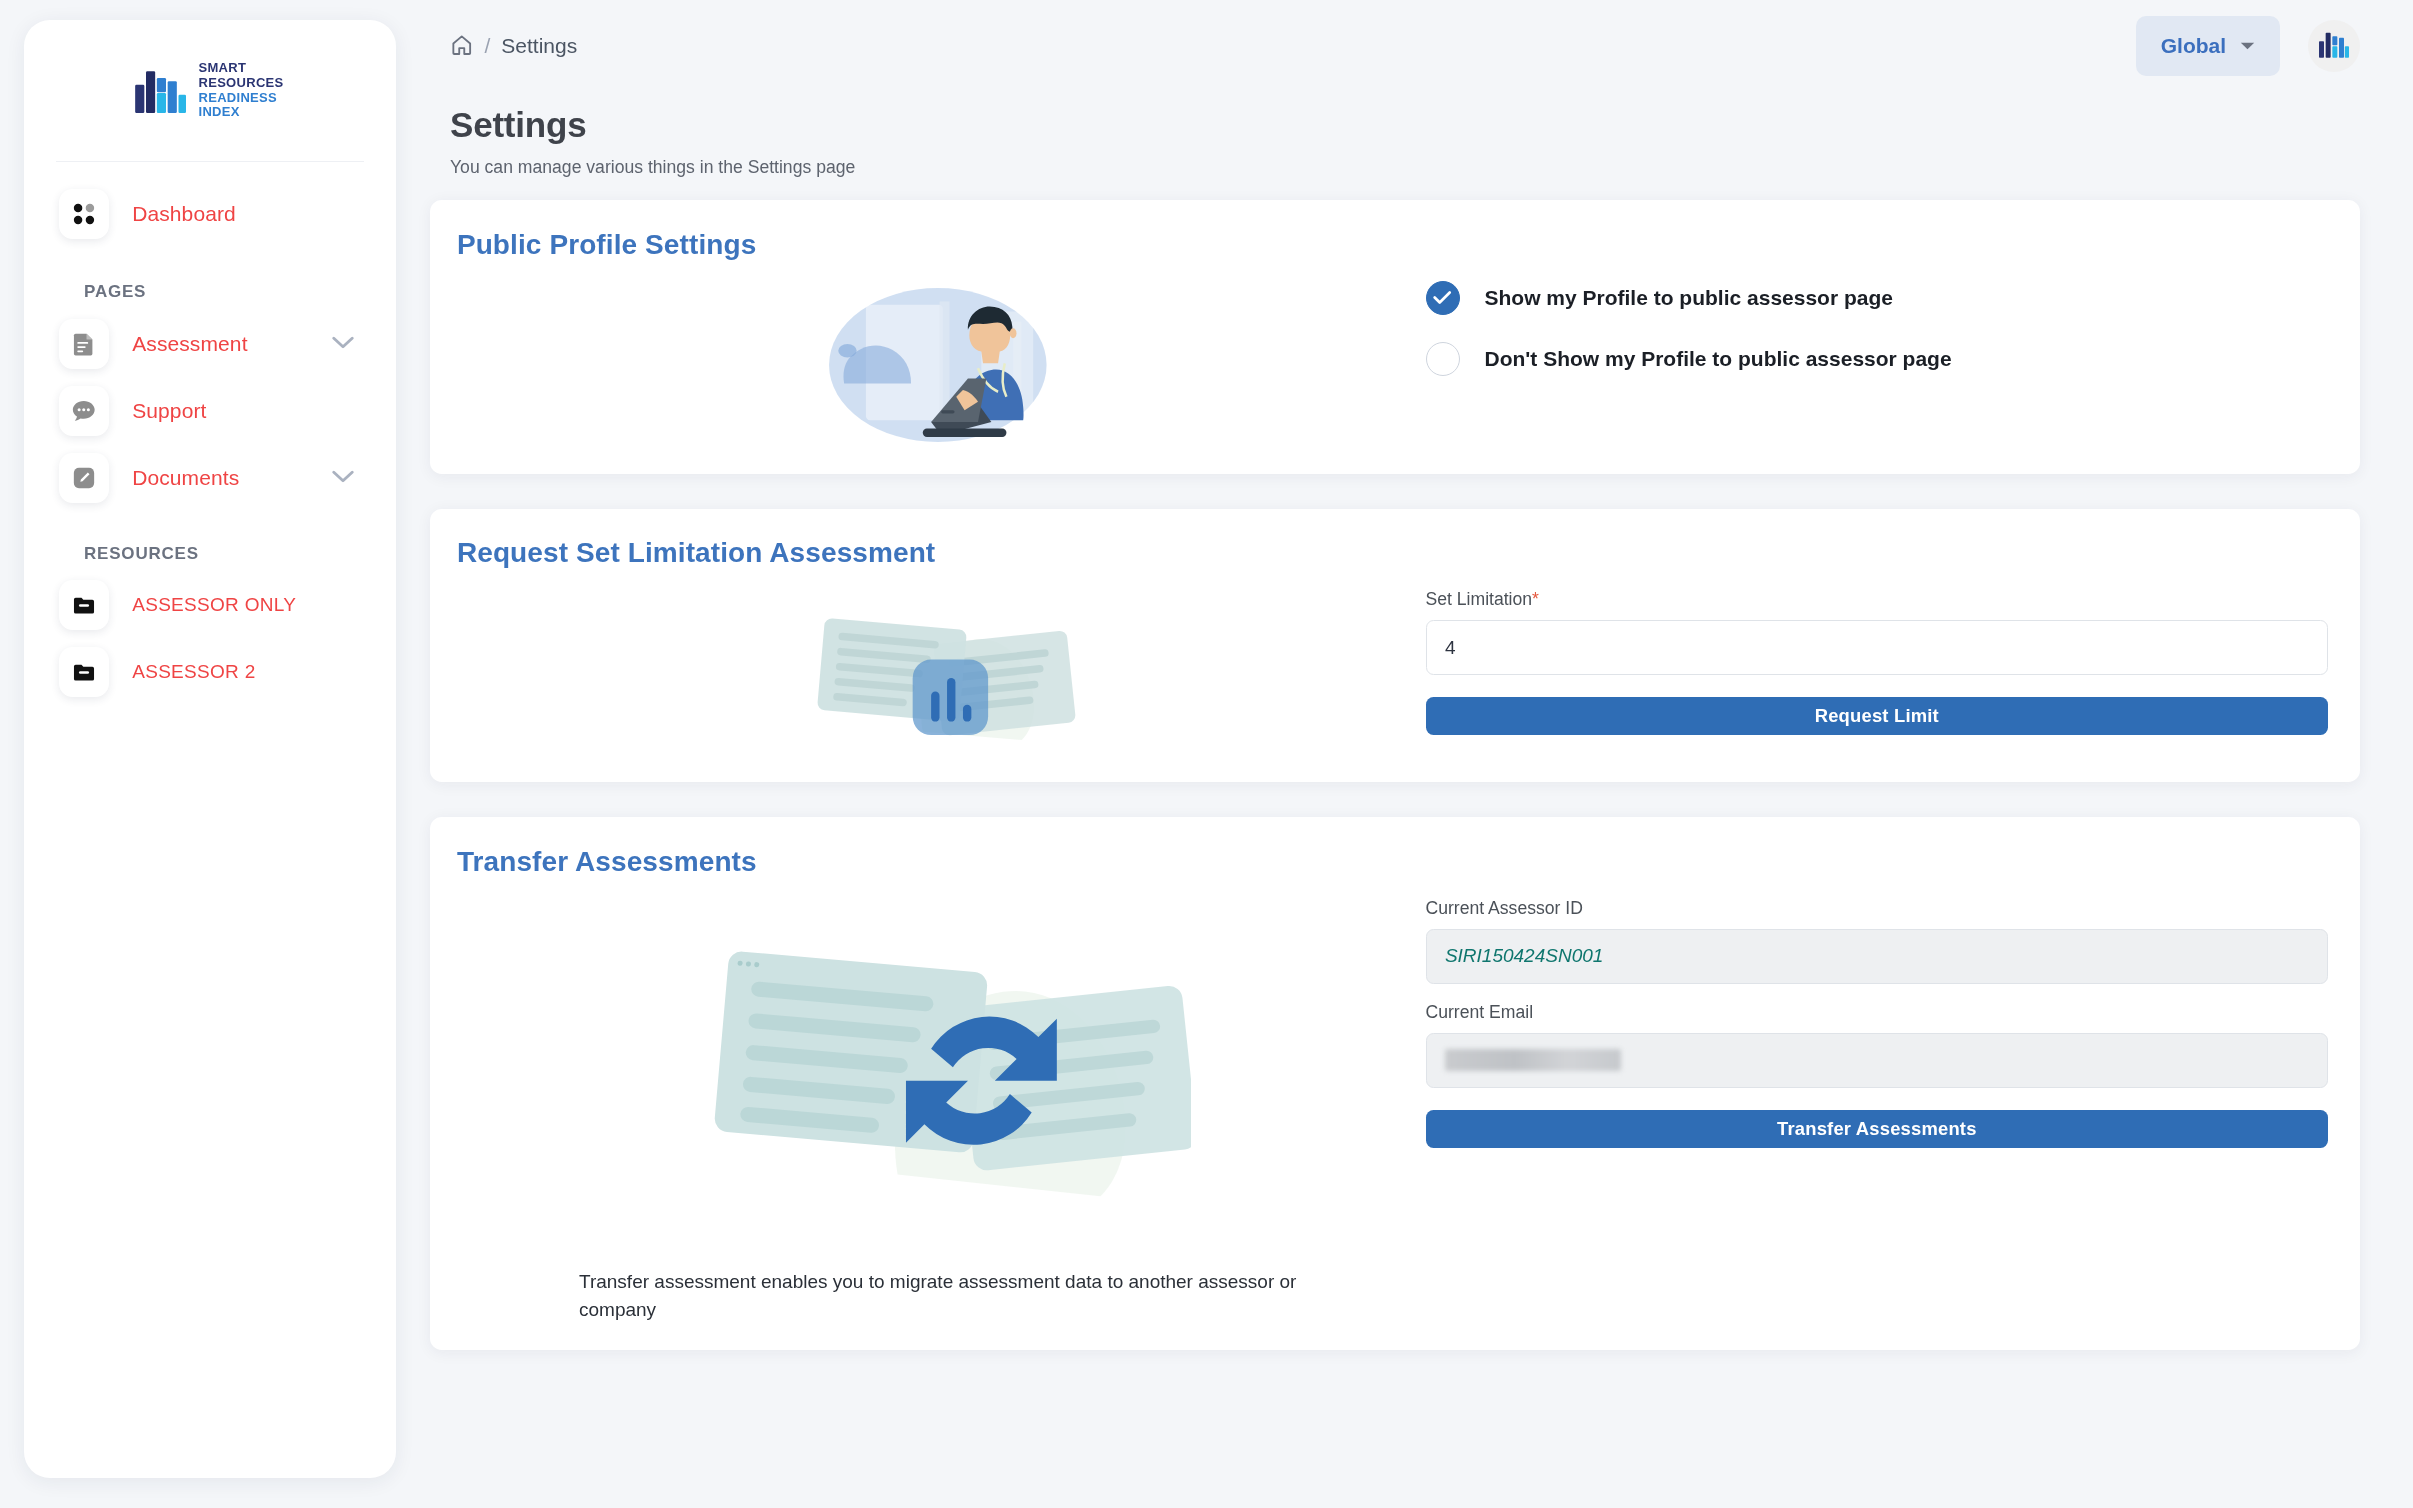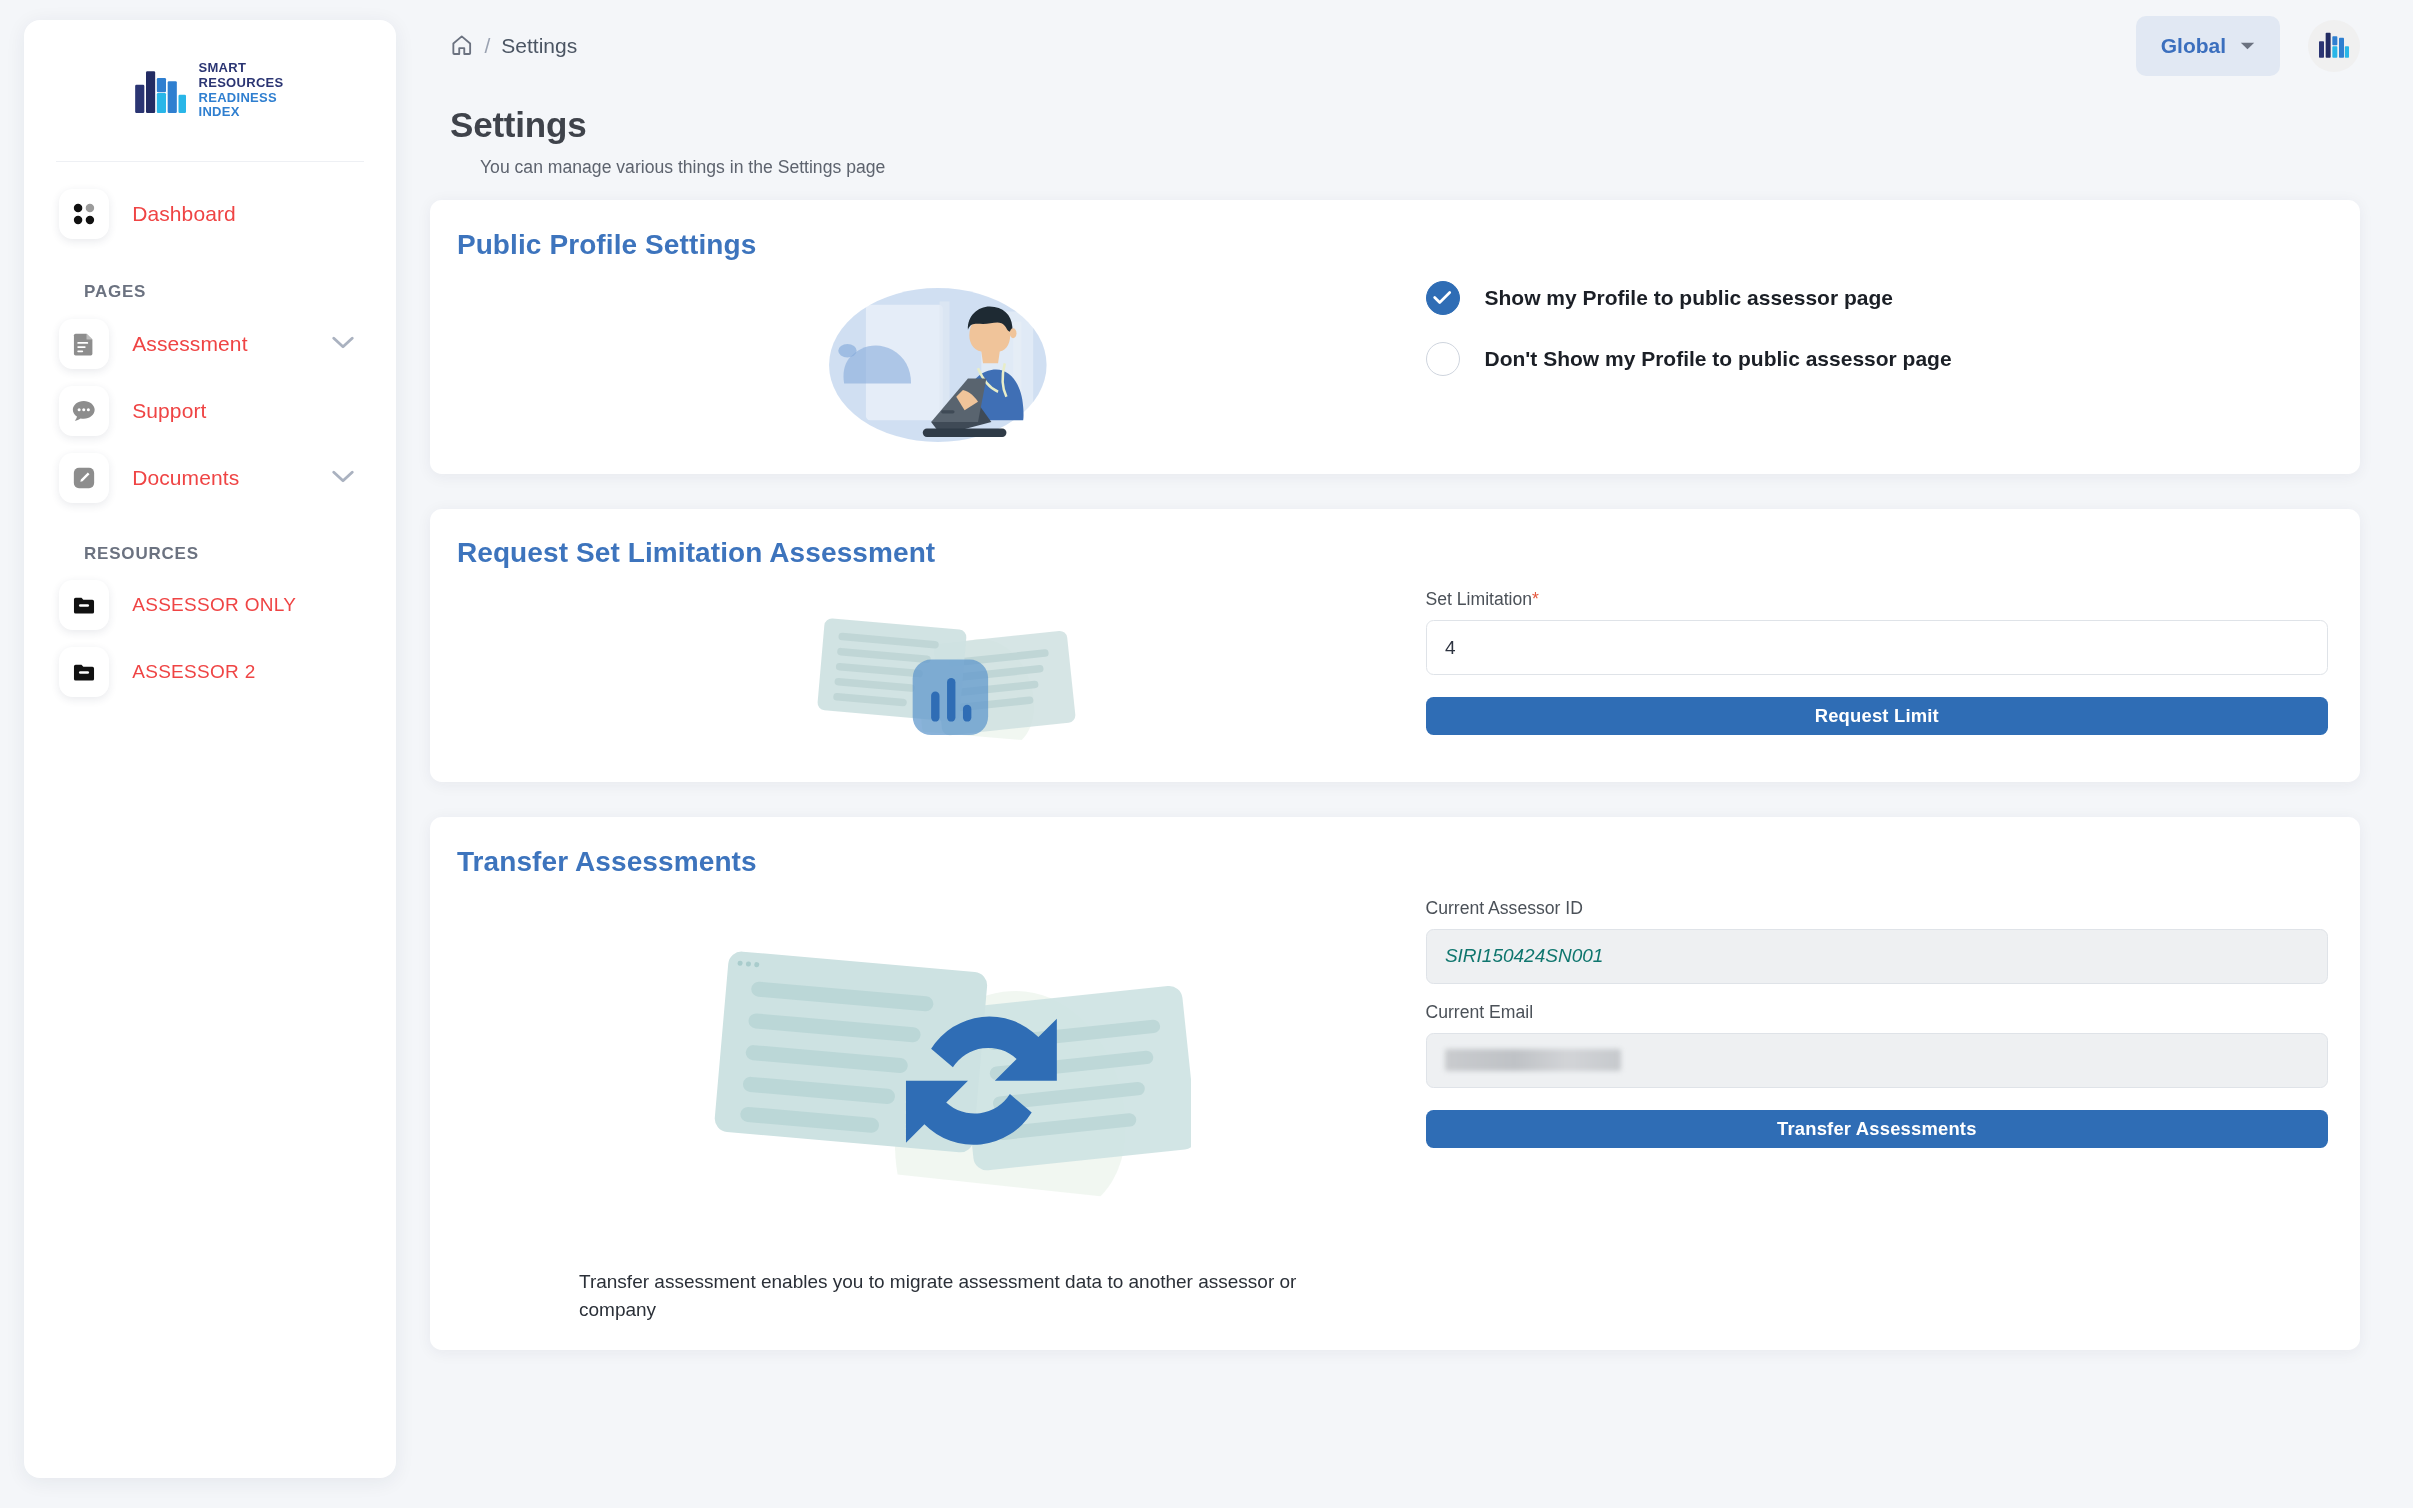--- a/index.html
+++ b/index.html
@@ -9,21 +9,21 @@
     font-family: "Liberation Sans", sans-serif;
     overflow: hidden;
   }
   .app { position: relative; width: 2413px; height: 1508px; display: flex; }
 
   
   .sidebar {
     position: absolute; left: 23.5px; top: 20px;
     width: 372px; height: 1458px;
     background: #ffffff;
-    border-radius: 16px;
+    border-radius: 26px;
     box-shadow: 0 3.4px 20px rgba(30,40,70,.07);
     padding: 0;
     overflow: hidden;
   }
   .brand {
     height: 141px;
     display: flex; align-items: center; justify-content: center;
   }
   .brand-logo { display: flex; align-items: center; gap: 11px; }
   .brand-bars { display: block; }
@@ -91,21 +91,21 @@
   }
   .global-label { color: #3b6fbe; font-size: 21px; font-weight: 700; }
   .avatar {
     width: 52px; height: 52px; border-radius: 50%;
     background: #f0f0f0;
     display: flex; align-items: center; justify-content: center;
   }
 
   .page-head { padding: 13.4px 20px 22px 20px; }
   .page-title { font-size: 35px; font-weight: 800; color: #3f434b; letter-spacing: -0.2px; }
-  .page-sub { margin-top: 11.7px; font-size: 17.6px; color: #5d636e; margin-left: 30px; }
+  .page-sub { margin-top: 11.7px; font-size: 17.6px; color: #5d636e; }
 
   .card {
     background: #ffffff;
     border-radius: 11.7px;
     box-shadow: 0 2.5px 15px rgba(30,40,70,.06);
     margin-bottom: 35px;
     padding: 28.5px 23.5px 25px 23.5px;
   }
   .card-title {
     font-size: 28px; font-weight: 700; color: #3d74bd;

